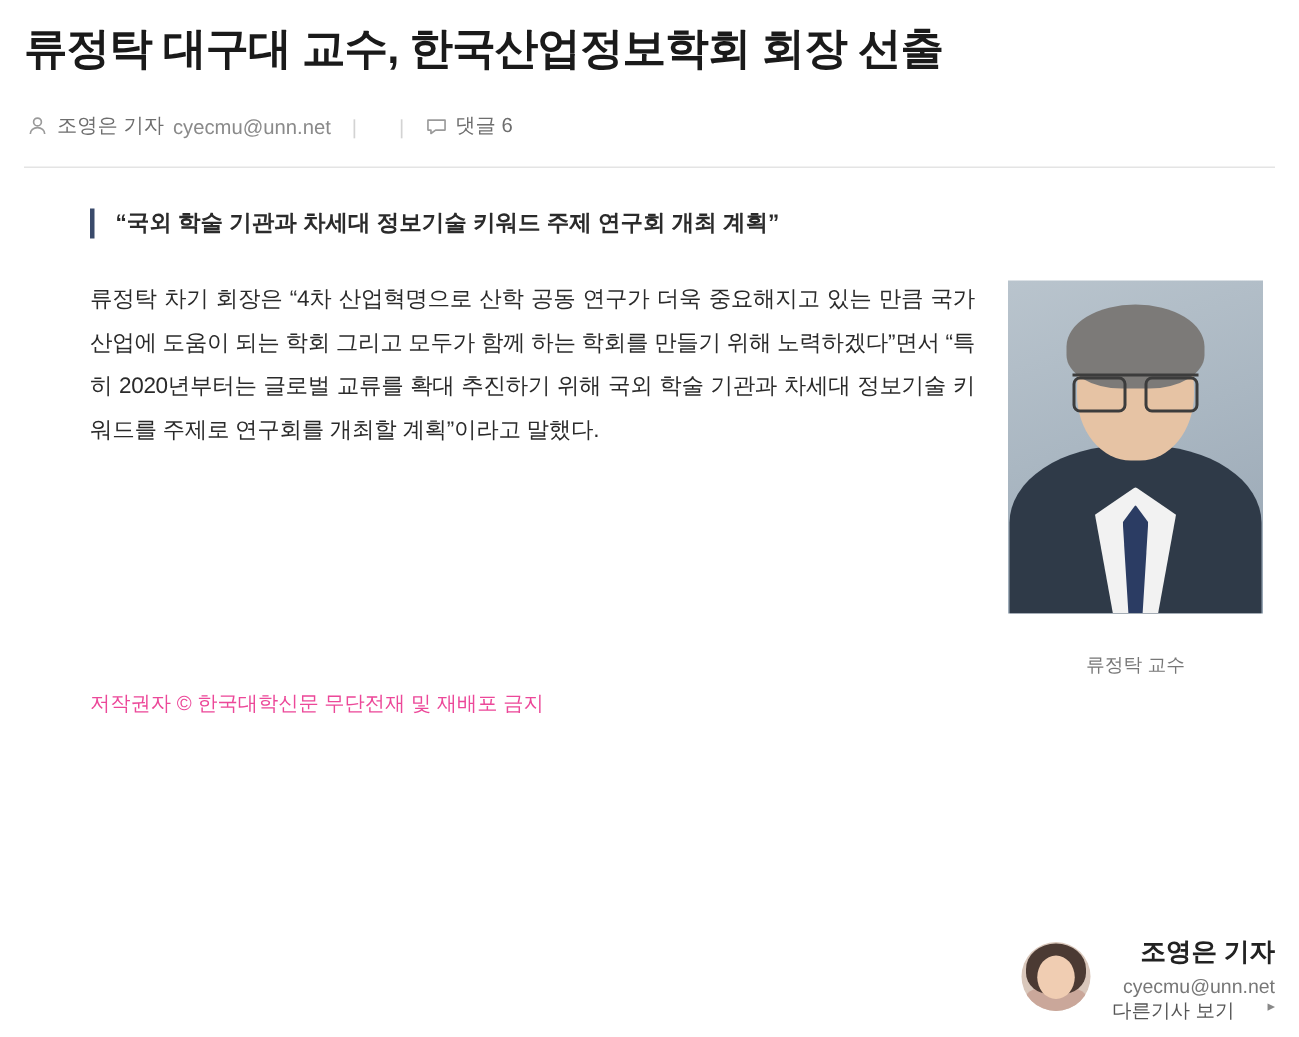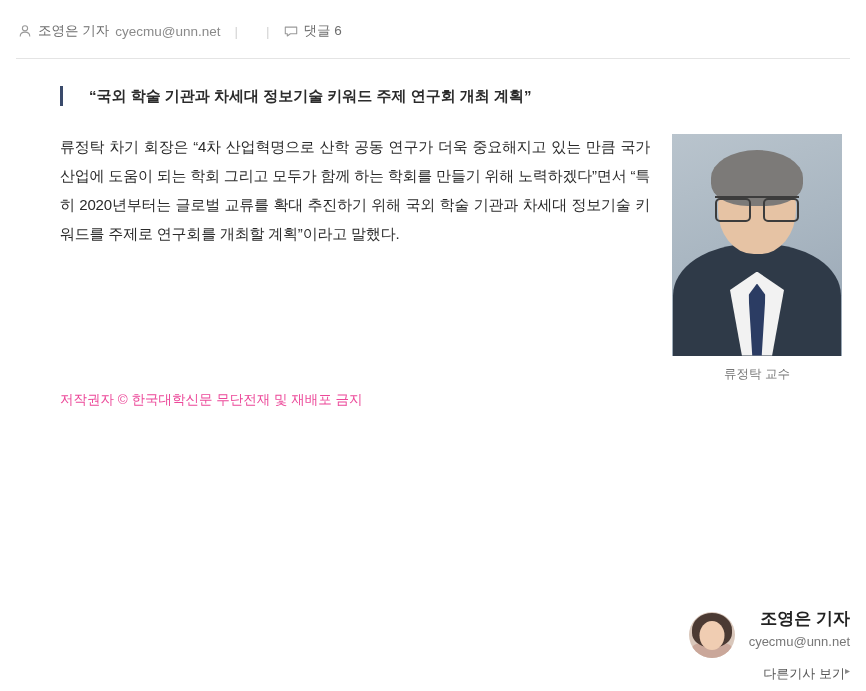--- a/index.html
+++ b/index.html
@@ -65,21 +65,21 @@
     margin: 18px 4px 0 4px;
   }
   
   .content {
     padding: 0 4px;
     position: relative;
   }
   .subhead {
     display: flex;
     align-items: flex-start;
-    gap: 26px;
+    gap: 14px;
     margin: 26px 0 0 44px;
     font-size: 15px;
     font-weight: bold;
     color: #2b2b2b;
     line-height: 1.5;
   }
   .subhead .bar {
     width: 3px;
     height: 20px;
     background: #3a4a6b;
@@ -177,21 +177,21 @@
     bottom: 0;
     transform: translateX(-50%);
     width: 17px;
     height: 72px;
     background: #2b3c63;
     clip-path: polygon(50% 0, 100% 16%, 78% 100%, 22% 100%, 0 16%);
   }
   .photo-cap {
     font-size: 12.5px;
     color: #777777;
-    margin-top: 10px;
+    margin-top: 26px;
     text-align: center;
   }
   .copyright {
     font-size: 13.5px;
     color: #ec4899;
     margin: 30px 0 0 0;
     clear: both;
   }
   
   .reporter {
@@ -250,34 +250,35 @@
     line-height: 1.5;
   }
   .rep-mail {
     font-size: 13px;
     color: #777777;
     margin-top: 3px;
   }
   .rep-more {
     font-size: 13px;
     color: #555555;
-    margin-top: 16px;
+    margin-top: 0;
     display: flex;
     align-items: flex-start;
     justify-content: flex-end;
-    gap: 0;
+    gap: 22px;
     cursor: pointer;
   }
   .rep-more .arw { font-size: 10px; color: #888; }
 </style>
 </head>
 <body>
 
 <div class="page">
 
+  <h1 class="headline">류정탁 대구대 교수, 한국산업정보학회 회장 선출</h1>
 
   <div class="byline">
     <span class="item">
       <span class="ic">
         <svg width="14" height="14" viewBox="0 0 14 14">
             <circle cx="7" cy="4.3" r="2.6" fill="none" stroke="#9a9a9a" stroke-width="1.1"></circle>
             <path d="M2.2 12.4c0-2.7 2.2-4.3 4.8-4.3s4.8 1.6 4.8 4.3" fill="none" stroke="#9a9a9a" stroke-width="1.1"></path>
           </svg>
       </span>
       <span>조영은 기자</span>

